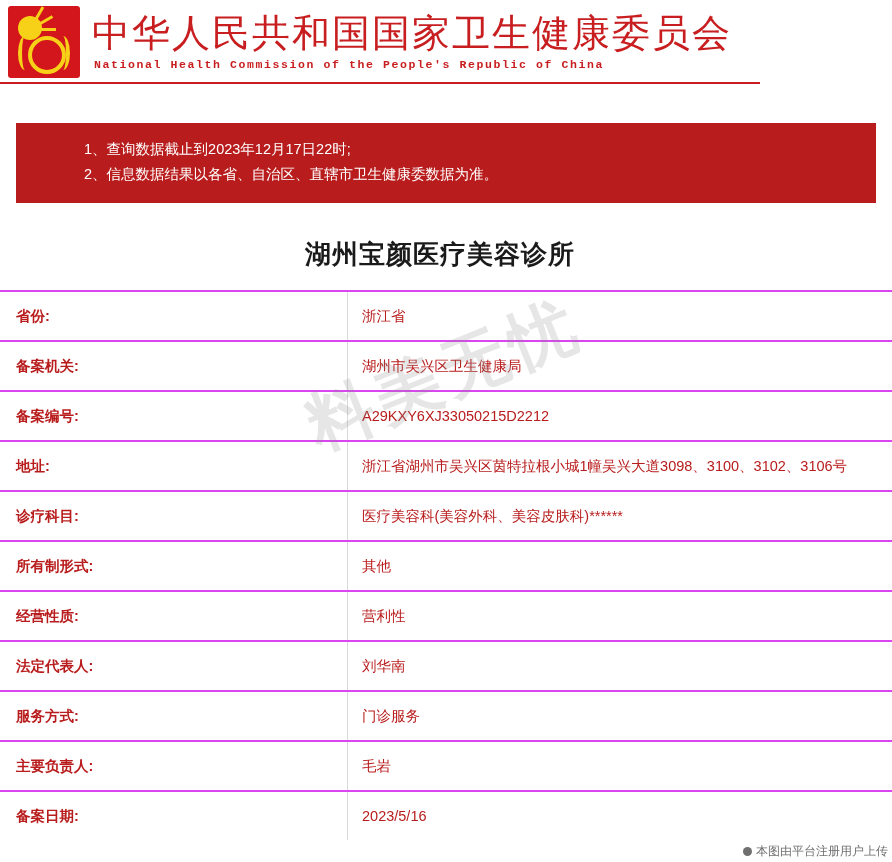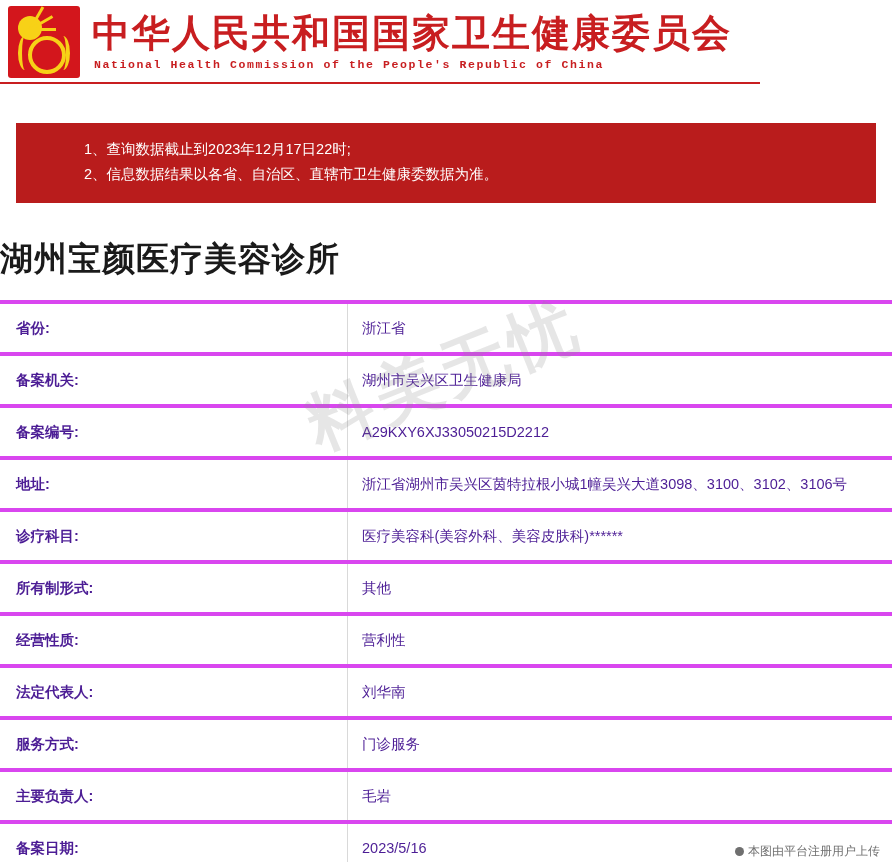--- a/index.html
+++ b/index.html
@@ -71,21 +71,21 @@
   }
   .emblem .ear-l { left: 10px; }
   .emblem .ear-r { right: 10px; transform: scaleX(-1); }
 
   .header-title-zh {
     position: absolute;
     left: 92px;
     top: 8px;
     font-family: "Liberation Serif", serif;
     font-size: 38px;
-    font-weight: bold;
+    font-weight: normal;
     letter-spacing: 2px;
     color: #c81e20;
     white-space: nowrap;
   }
   .header-title-en {
     position: absolute;
     left: 94px;
     top: 58px;
     font-family: Liberation Mono, monospace;
     font-size: 11.5px;
@@ -114,42 +114,42 @@
   }
   .notice-line {
     font-size: 14.5px;
     line-height: 25px;
     padding-left: 58px;
     white-space: nowrap;
   }
 
   
   .clinic-title {
-    text-align: left;
+    text-align: center;
     padding: 34px 12px 18px 0;
     font-family: "Liberation Sans", sans-serif;
-    font-size: 33px;
+    font-size: 26px;
     font-weight: bold;
     color: #1a1a1a;
     letter-spacing: 1px;
   }
 
   
   table.info {
     width: 892px;
     border-collapse: collapse;
     table-layout: fixed;
     font-size: 14.5px;
   }
   table.info td {
-    border-top: 4px solid #d946ef;
+    border-top: 2px solid #d946ef;
     border-bottom: 1px solid #d9d9d9;
     height: 46px;
     vertical-align: middle;
-    color: #4c1d95;
+    color: #b91c1c;
   }
   td.label {
     width: 330px;
     padding-left: 16px;
     font-weight: bold;
     border-right: 1px solid #d9d9d9;
     color: #111111;
   }
   td.value {
     padding-left: 14px;
@@ -166,21 +166,21 @@
     font-weight: bold;
     color: rgba(140,140,140,0.22);
     transform: rotate(-22deg);
     pointer-events: none;
     white-space: nowrap;
     letter-spacing: 6px;
     font-family: "Liberation Sans", sans-serif;
   }
   .wm-corner {
     position: absolute;
-    right: 12px;
+    right: 4px;
     bottom: 2px;
     font-size: 12px;
     color: #6f6f6f;
     white-space: nowrap;
   }
   .wm-corner .dot {
     display: inline-block;
     width: 9px;
     height: 9px;
     background: #6f6f6f;

